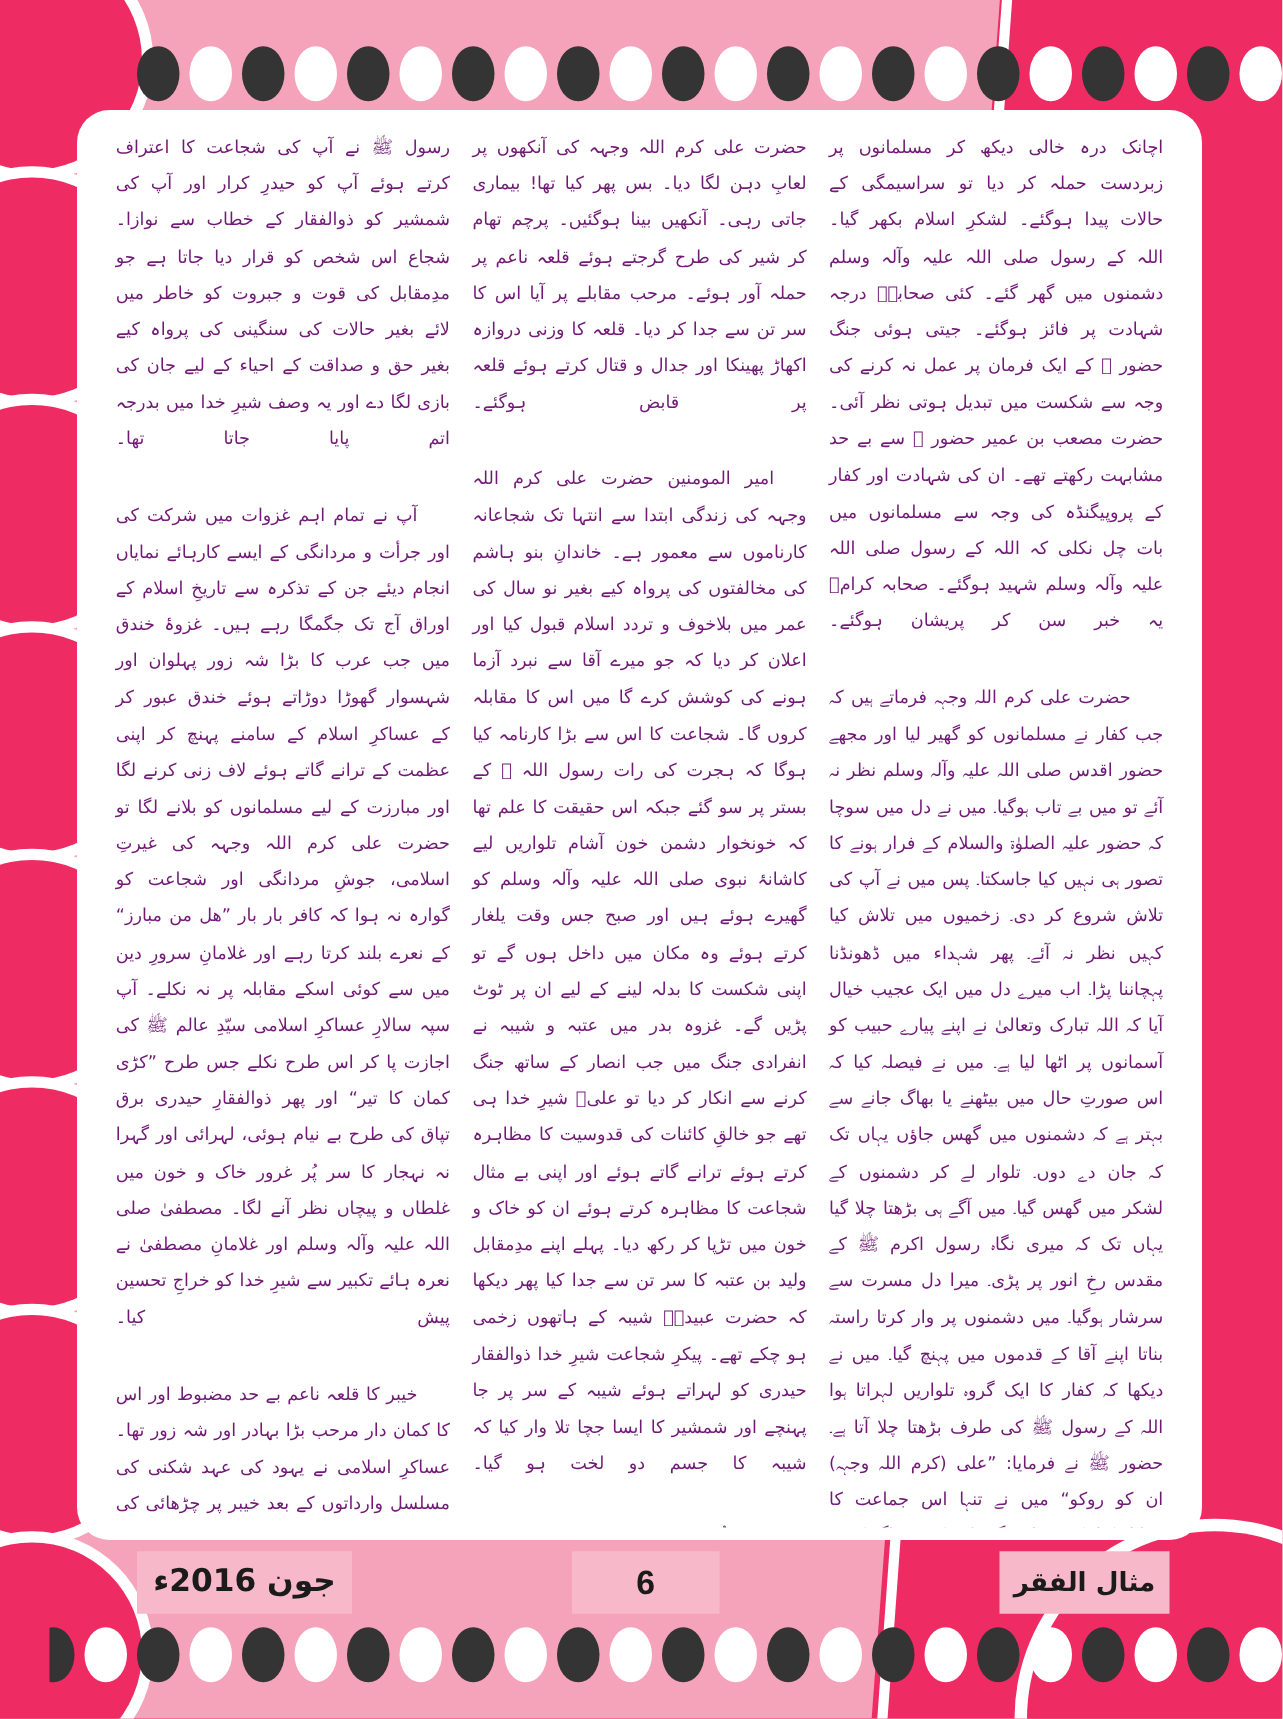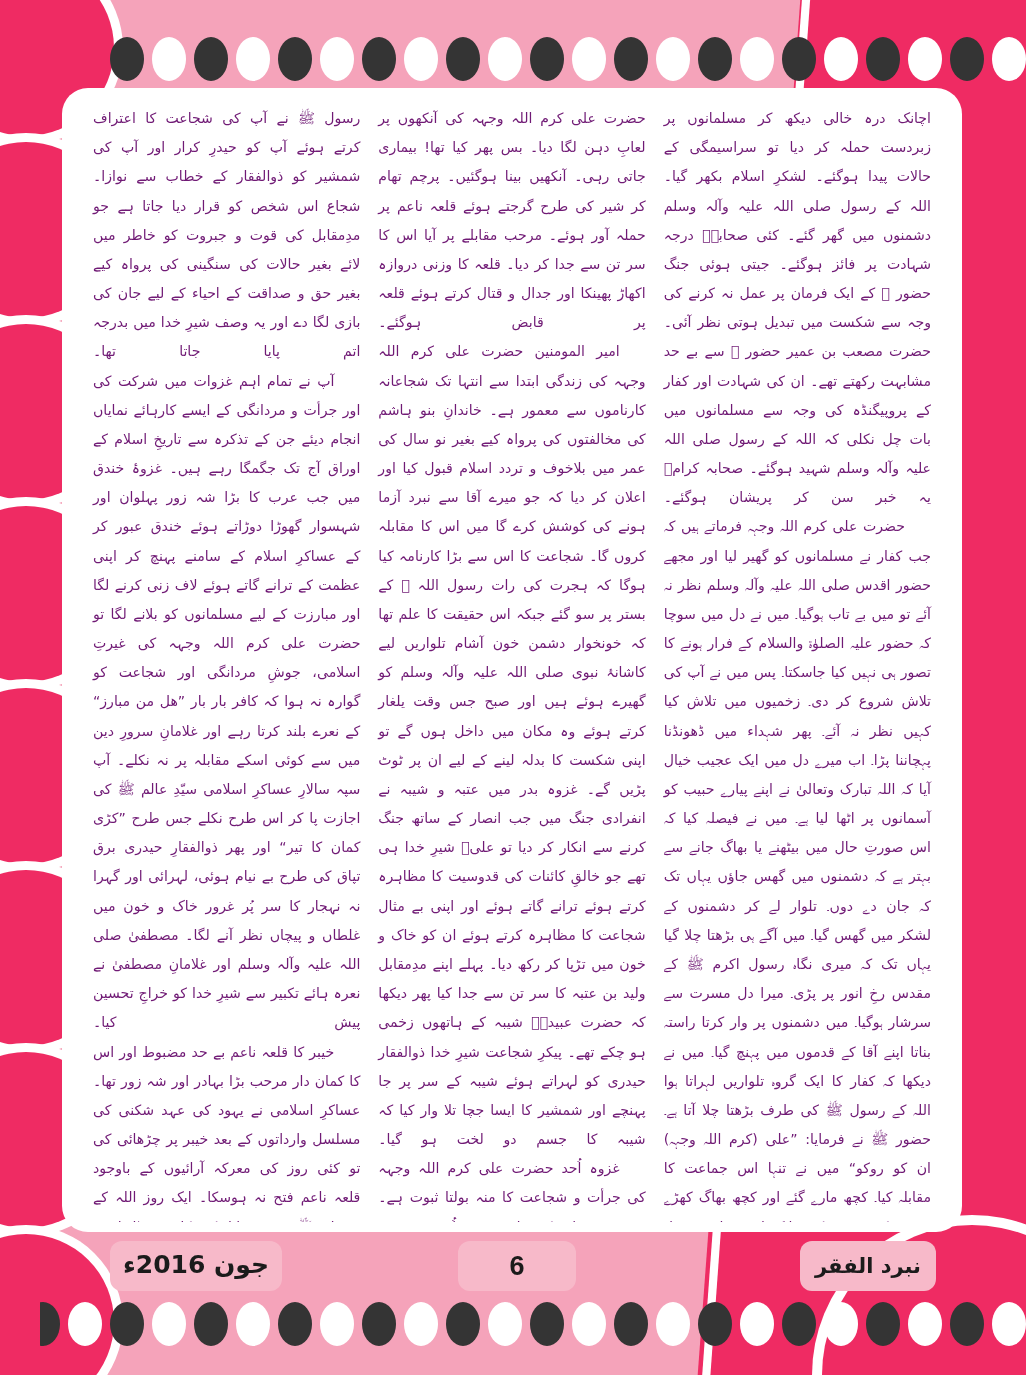--- a/index.html
+++ b/index.html
@@ -130,35 +130,35 @@
     font-family: "DejaVu Sans", sans-serif;
     font-size: 14.1px;
     line-height: 2.07;
     color: #701a75;
     text-align: justify;
     text-align-last: justify;
     direction: rtl;
     word-spacing: 0.5px;
     hyphens: none;
   }
-  .para + .para { text-indent: 26px; }
+  .para + .para { text-indent: 26px; margin-top: 32px; }
 
   
   .footer {
     position: absolute;
     left: 0;
     right: 0;
     bottom: 76px;
     height: 58px;
     z-index: 9;
   }
   .badge {
     position: absolute;
     background: #f7b9c9;
-    border-radius: 12px;
+    border-radius: 0;
     display: flex;
     align-items: center;
     justify-content: center;
     color: #1b1b1b;
     height: 50px;
     box-sizing: border-box;
   }
   .badge-date {
     left: 110px;
     width: 172px;
@@ -277,16 +277,16 @@
         <p class="para">آپ نے تمام اہم غزوات میں شرکت کی اور جرأت و مردانگی کے ایسے کارہائے نمایاں انجام دیئے جن کے تذکرہ سے تاریخِ اسلام کے اوراق آج تک جگمگا رہے ہیں۔ غزوۂ خندق میں جب عرب کا بڑا شہ زور پہلوان اور شہسوار گھوڑا دوڑاتے ہوئے خندق عبور کر کے عساکرِ اسلام کے سامنے پہنچ کر اپنی عظمت کے ترانے گاتے ہوئے لاف زنی کرنے لگا اور مبارزت کے لیے مسلمانوں کو بلانے لگا تو حضرت علی کرم اللہ وجہہ کی غیرتِ اسلامی، جوشِ مردانگی اور شجاعت کو گوارہ نہ ہوا کہ کافر بار بار ”ھل من مبارز“ کے نعرے بلند کرتا رہے اور غلامانِ سرورِ دین میں سے کوئی اسکے مقابلہ پر نہ نکلے۔ آپ سپہ سالارِ عساکرِ اسلامی سیّدِ عالم ﷺ کی اجازت پا کر اس طرح نکلے جس طرح ”کڑی کمان کا تیر“ اور پھر ذوالفقارِ حیدری برق تپاق کی طرح بے نیام ہوئی، لہرائی اور گہرا نہ نہجار کا سر پُر غرور خاک و خون میں غلطاں و پیچاں نظر آنے لگا۔ مصطفیٰ صلی اللہ علیہ وآلہ وسلم اور غلامانِ مصطفیٰ نے نعرہ ہائے تکبیر سے شیرِ خدا کو خراجِ تحسین پیش کیا۔</p>
         <p class="para">خیبر کا قلعہ ناعم بے حد مضبوط اور اس کا کمان دار مرحب بڑا بہادر اور شہ زور تھا۔ عساکرِ اسلامی نے یہود کی عہد شکنی کی مسلسل وارداتوں کے بعد خیبر پر چڑھائی کی تو کئی روز کی معرکہ آرائیوں کے باوجود قلعہ ناعم فتح نہ ہوسکا۔ ایک روز اللہ کے رسول ﷺ نے فرمایا کہ کل جھنڈا ایسے شخص کے ہاتھ میں دیا جائے گا جو ناعم کو فتح کرے گا۔ اگلی صبح حضرت علی کرم اللہ وجہہ کو طلب کیا گیا تو عرض کی گئی کہ وہ صاحبِ فراش ہیں۔ آنکھیں شدت کے ساتھ دکھتی ہیں۔ نہ دیکھ سکتے ہیں نہ چل سکتے ہیں۔ حضور علیہ الصلوٰۃ والسلام کے فرمان پر ایک صحابی بازو سے پکڑ کر لے آئے۔ آپ نے</p>
       </div>
 
     </div>
   </div>
 
   <div class="footer">
     <div class="badge badge-date">جون 2016ء</div>
     <div class="badge badge-page">6</div>
-    <div class="badge badge-logo">نبرد الفقر</div>
+    <div class="badge badge-logo">مثال الفقر</div>
   </div>
 
 </div>
 
 </body></html>

